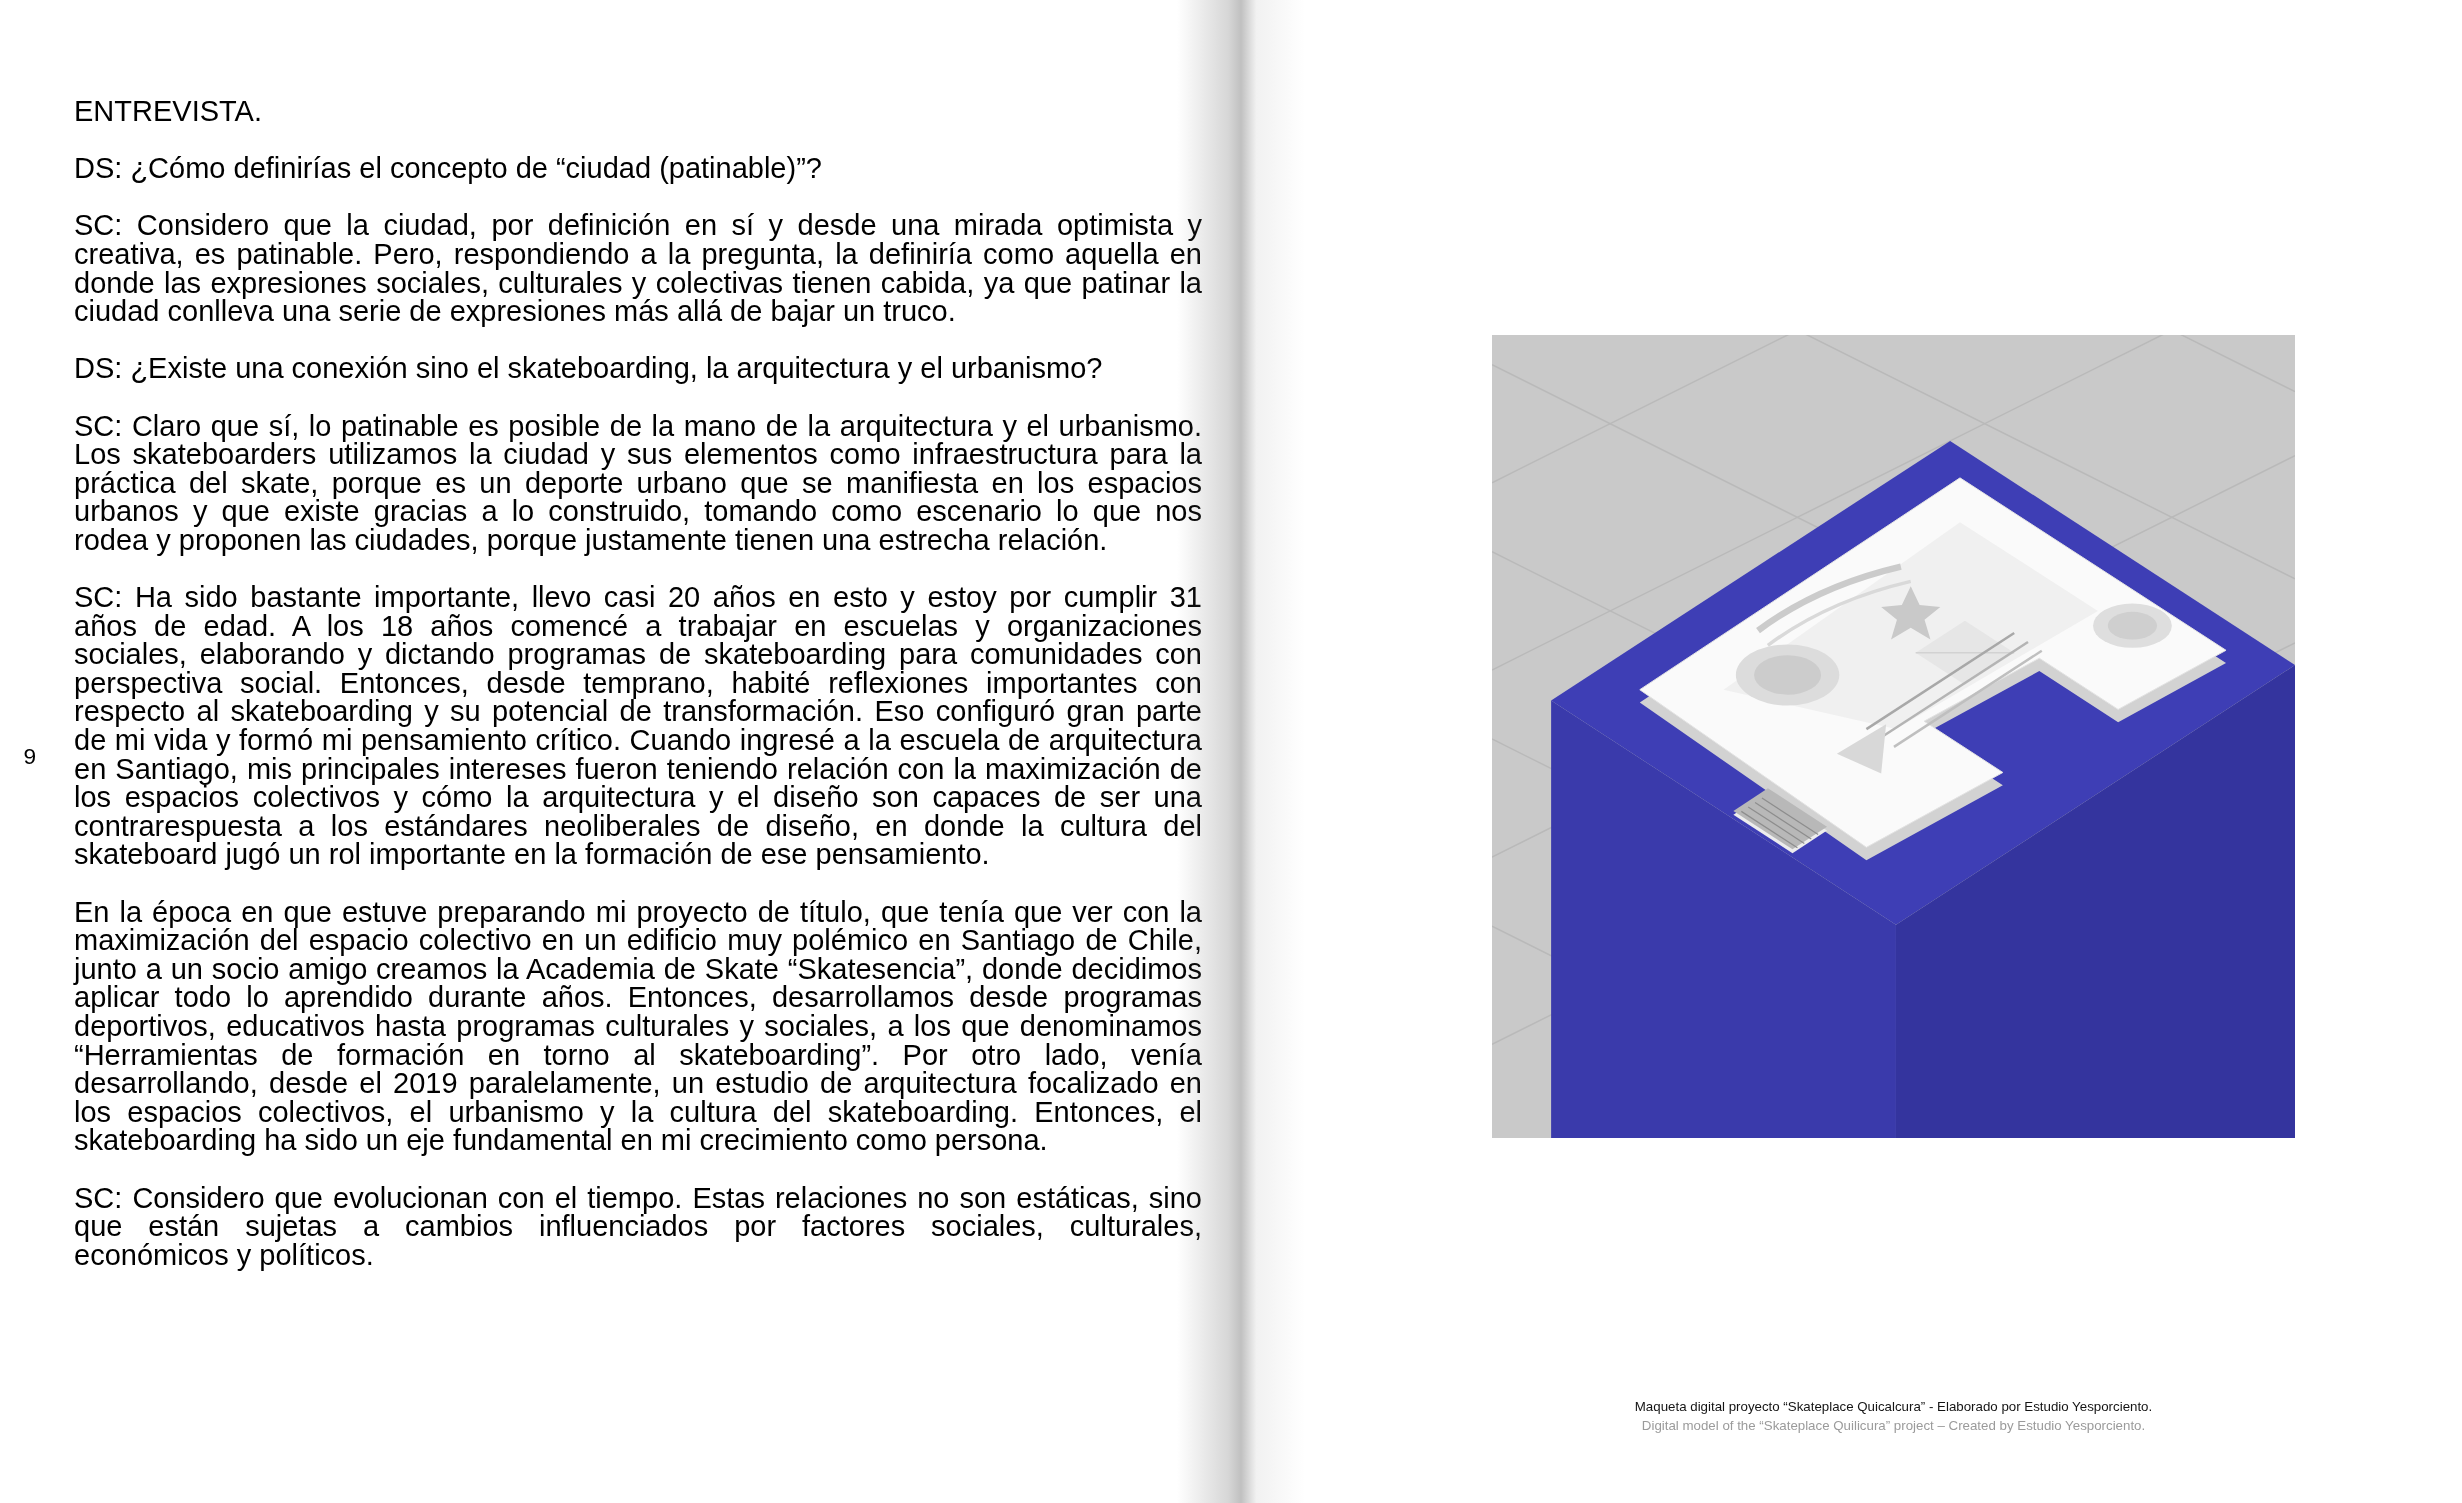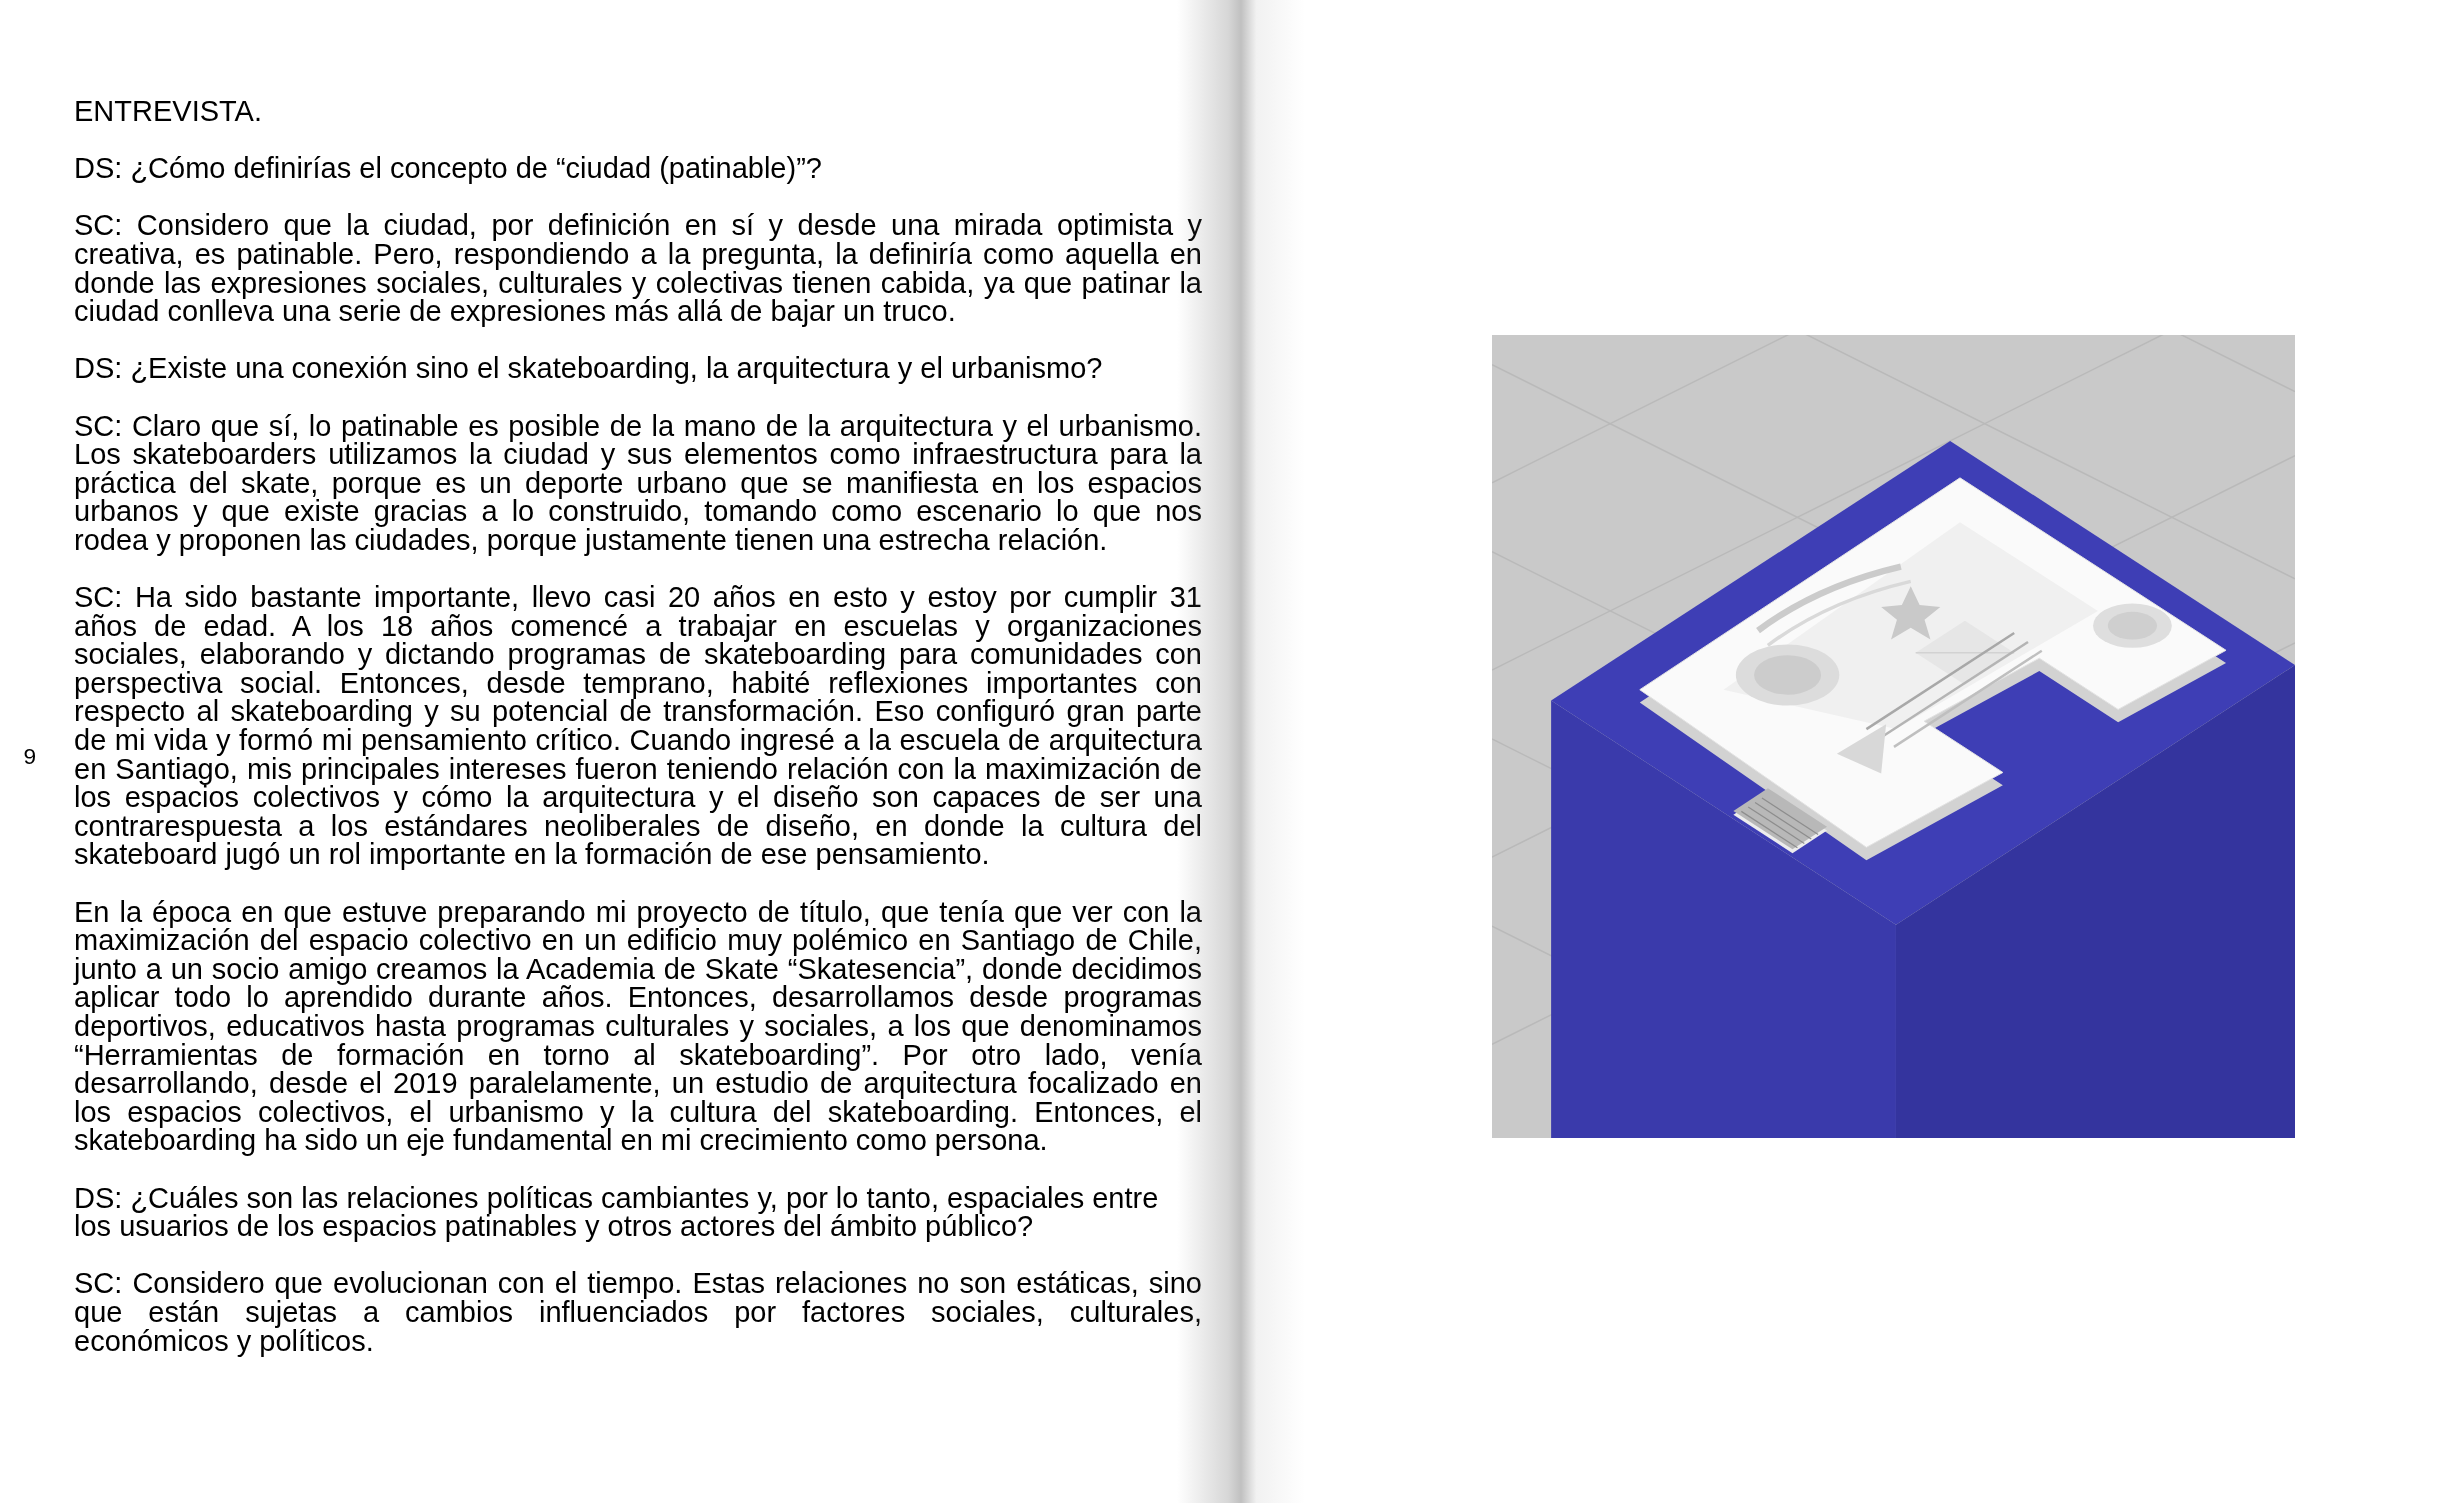--- a/index.html
+++ b/index.html
@@ -41,21 +41,20 @@
 
     <p class="block q">DS: ¿Cómo definirías el concepto de “ciudad (patinable)”?</p>
     <p class="block a">SC: Considero que la ciudad, por definición en sí y desde una mirada optimista y creativa, es patinable. Pero, respondiendo a la pregunta, la definiría como aquella en donde las expresiones sociales, culturales y colectivas tienen cabida, ya que patinar la ciudad conlleva una serie de expresiones más allá de bajar un truco.</p>
 
     <p class="block q">DS: ¿Existe una conexión sino el skateboarding, la arquitectura y el urbanismo?</p>
     <p class="block a">SC: Claro que sí, lo patinable es posible de la mano de la arquitectura y el urbanismo. Los skateboarders utilizamos la ciudad y sus elementos como infraestructura para la práctica del skate, porque es un deporte urbano que se manifiesta en los espacios urbanos y que existe gracias a lo construido, tomando como escenario lo que nos rodea y proponen las ciudades, porque justamente tienen una estrecha relación.</p>
 
     <p class="block a">SC: Ha sido bastante importante, llevo casi 20 años en esto y estoy por cumplir 31 años de edad. A los 18 años comencé a trabajar en escuelas y organizaciones sociales, elaborando y dictando programas de skateboarding para comunidades con perspectiva social. Entonces, desde temprano, habité reflexiones importantes con respecto al skateboarding y su potencial de transformación. Eso configuró gran parte de mi vida y formó mi pensamiento crítico. Cuando ingresé a la escuela de arquitectura en Santiago, mis principales intereses fueron teniendo relación con la maximización de los espacios colectivos y cómo la arquitectura y el diseño son capaces de ser una contrarespuesta a los estándares neoliberales de diseño, en donde la cultura del skateboard jugó un rol importante en la formación de ese pensamiento.</p>
     <p class="block a">En la época en que estuve preparando mi proyecto de título, que tenía que ver con la maximización del espacio colectivo en un edificio muy polémico en Santiago de Chile, junto a un socio amigo creamos la Academia de Skate “Skatesencia”, donde decidimos aplicar todo lo aprendido durante años. Entonces, desarrollamos desde programas deportivos, educativos hasta programas culturales y sociales, a los que denominamos  “Herramientas de formación en torno al skateboarding”. Por otro lado, venía desarrollando, desde el 2019 paralelamente, un estudio de arquitectura focalizado en los espacios colectivos, el urbanismo y la cultura del skateboarding. Entonces, el skateboarding ha sido un eje fundamental en mi crecimiento como persona.</p>
 
-    <p class="block q">DS: ¿Cuáles son las relaciones políticas cambiantes y, por lo tanto, espaciales entre los usuarios de los  espacios patinables y otros actores del ámbito público?</p>
     <p class="block a">SC: Considero que evolucionan con el tiempo. Estas relaciones no son estáticas, sino que están sujetas a cambios influenciados por factores sociales, culturales, económicos y políticos.</p>
   </div>
 
   <div class="fold"></div>
 
   <div class="figure">
     <svg viewBox="0 0 1630 1630" width="803" height="803">
 
       <rect x="0" y="0" width="1630" height="1630" fill="#c9c9c9"></rect>
       <g stroke="#b9b9b9" stroke-width="3">
@@ -112,15 +111,19 @@
         <g stroke="#8d8d8d" stroke-width="2.5">
           <line x1="548" y1="940" x2="662" y2="1014"></line>
           <line x1="534" y1="949" x2="648" y2="1023"></line>
           <line x1="520" y1="958" x2="634" y2="1032"></line>
           <line x1="506" y1="967" x2="620" y2="1041"></line>
         </g>
       </g>
     </svg>
   </div>
 
+  <div class="caption">
+    <div class="es">Maqueta digital proyecto “Skateplace Quicalcura” - Elaborado por Estudio Yesporciento.</div>
+    <div class="en">Digital model of the “Skateplace Quilicura” project – Created by Estudio Yesporciento.</div>
+  </div>
 
 </div>
 
 
 </body></html>

